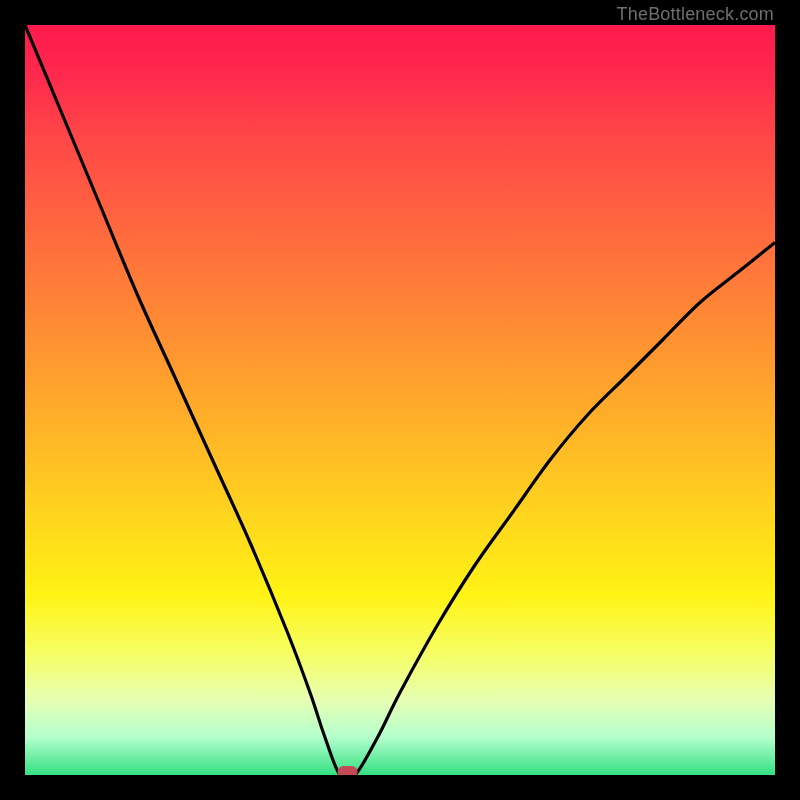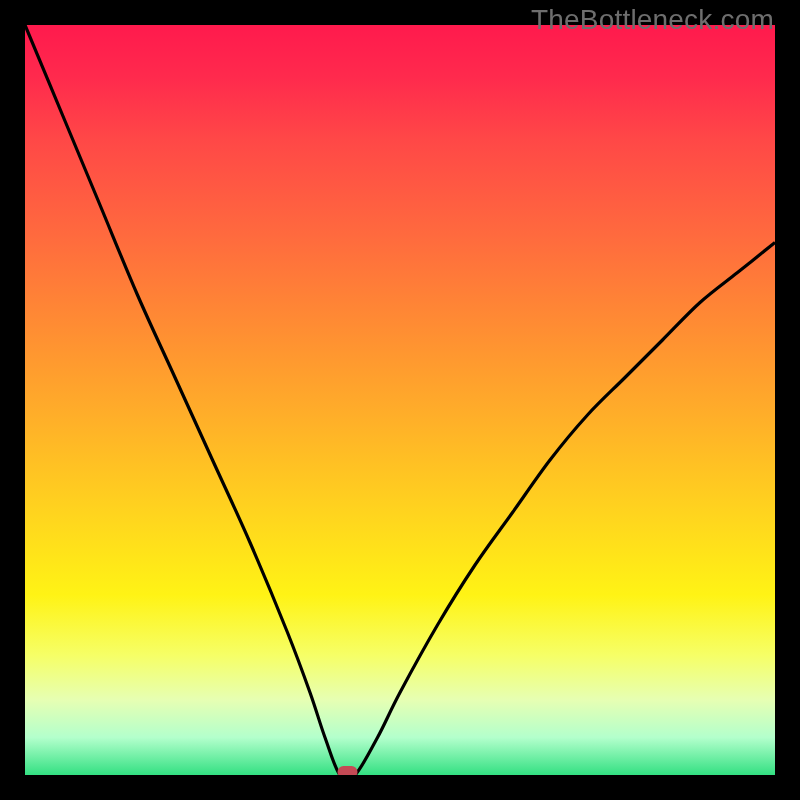--- a/index.html
+++ b/index.html
@@ -37,21 +37,21 @@
       #e6ffb3 90%,
       #b3ffcc 95%,
       #33e082 100%
     );
   }
   .watermark {
     position: absolute;
     top: 4px;
     right: 26px;
     color: #6e6e6e;
-    font-size: 28px;
+    font-size: 18px;
     font-weight: 500;
     letter-spacing: 0.2px;
   }
   svg.curve {
     position: absolute;
     left: 0;
     top: 0;
     width: 750px;
     height: 750px;
   }

